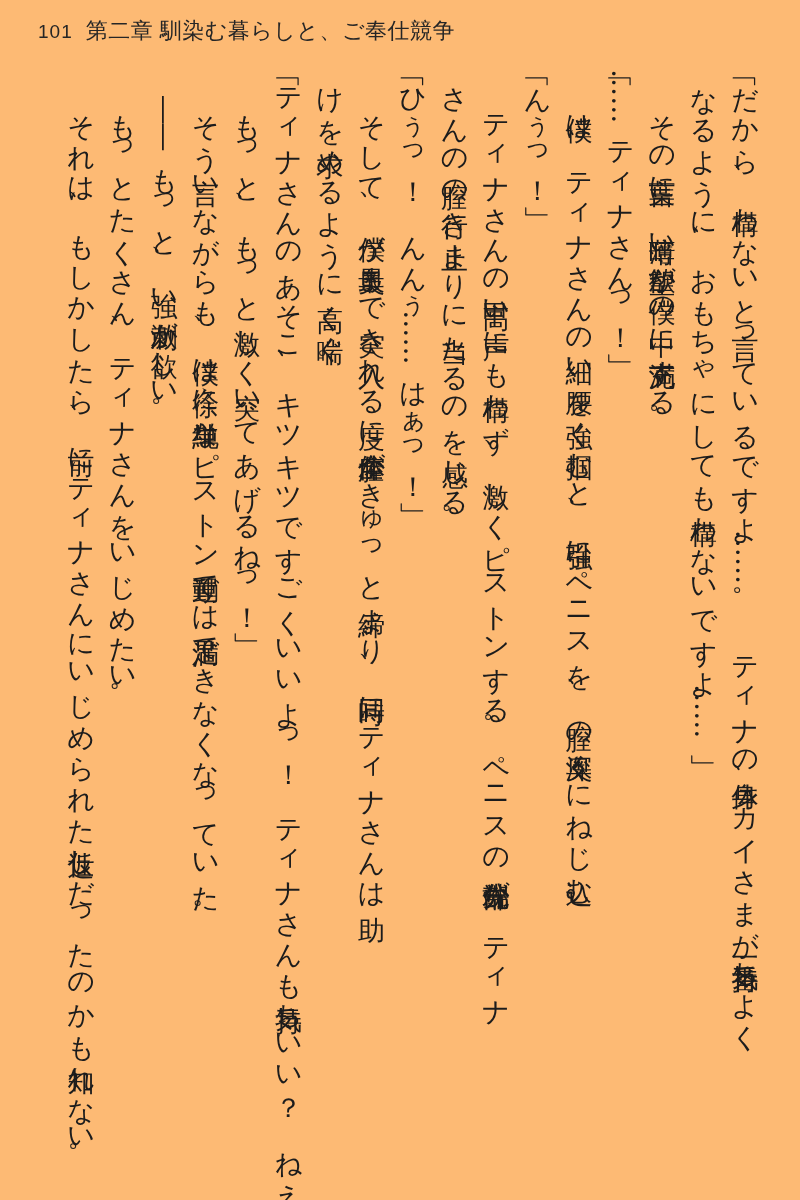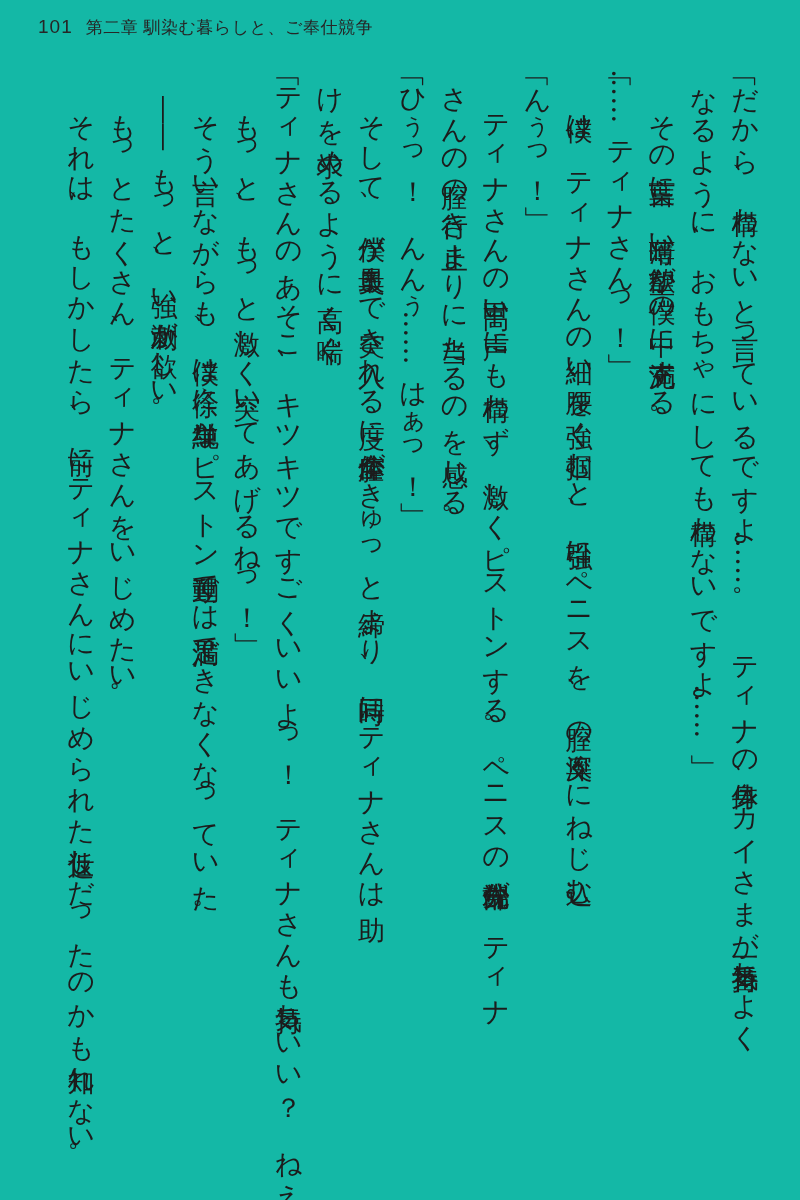--- a/index.html
+++ b/index.html
@@ -4,40 +4,40 @@
 <style>
   html, body {
     margin: 0;
     padding: 0;
     background: #ffffff;
   }
   .page {
     position: relative;
     width: 800px;
     height: 1200px;
-    background: #14b8a6;
+    background: #fdba74;
     overflow: hidden;
     font-family: "DejaVu Serif", serif;
   }
   .running-header {
     position: absolute;
     top: 16px;
     left: 38px;
     display: flex;
     align-items: baseline;
     gap: 13px;
     font-family: "Liberation Sans", sans-serif;
     color: #262626;
   }
   .page-number {
     font-size: 19px;
     letter-spacing: 1px;
   }
   .chapter-title {
-    font-size: 17px;
+    font-size: 22px;
     letter-spacing: 0.5px;
   }
   .body-text {
     position: absolute;
     top: 69px;
     right: 34px;
     height: 1122px;
     writing-mode: vertical-rl;
     text-orientation: mixed;
     font-size: 27px;

